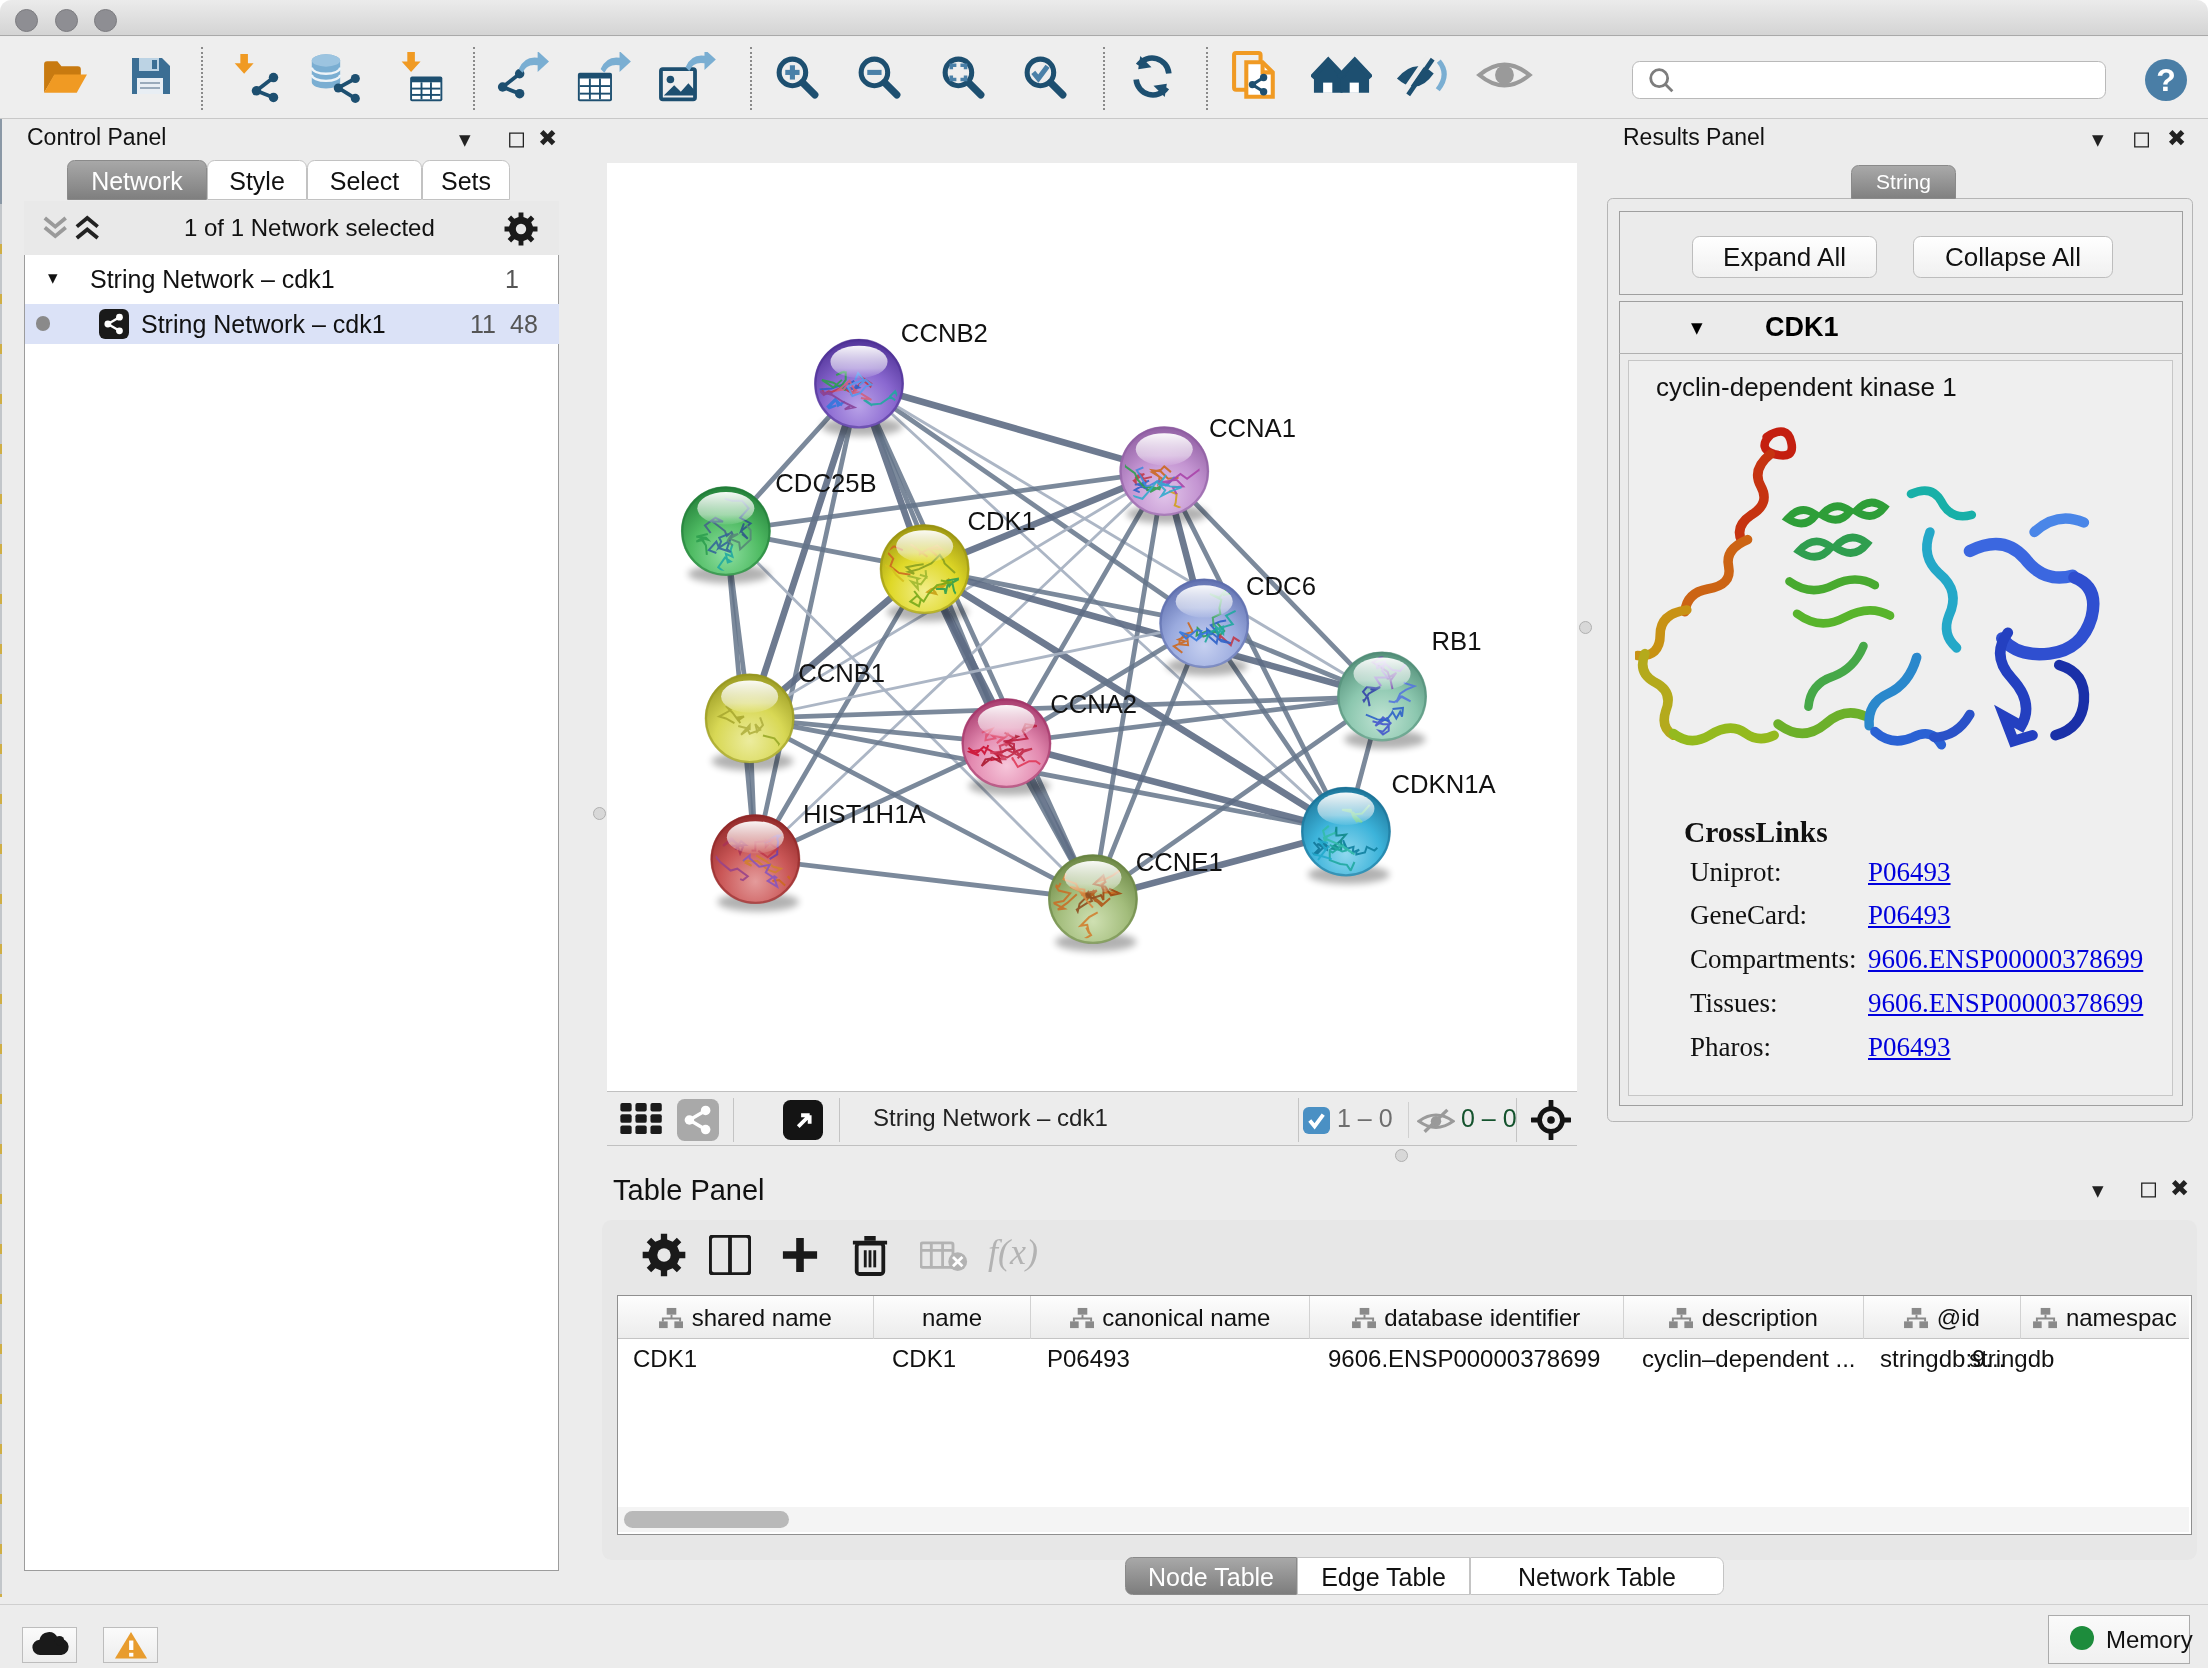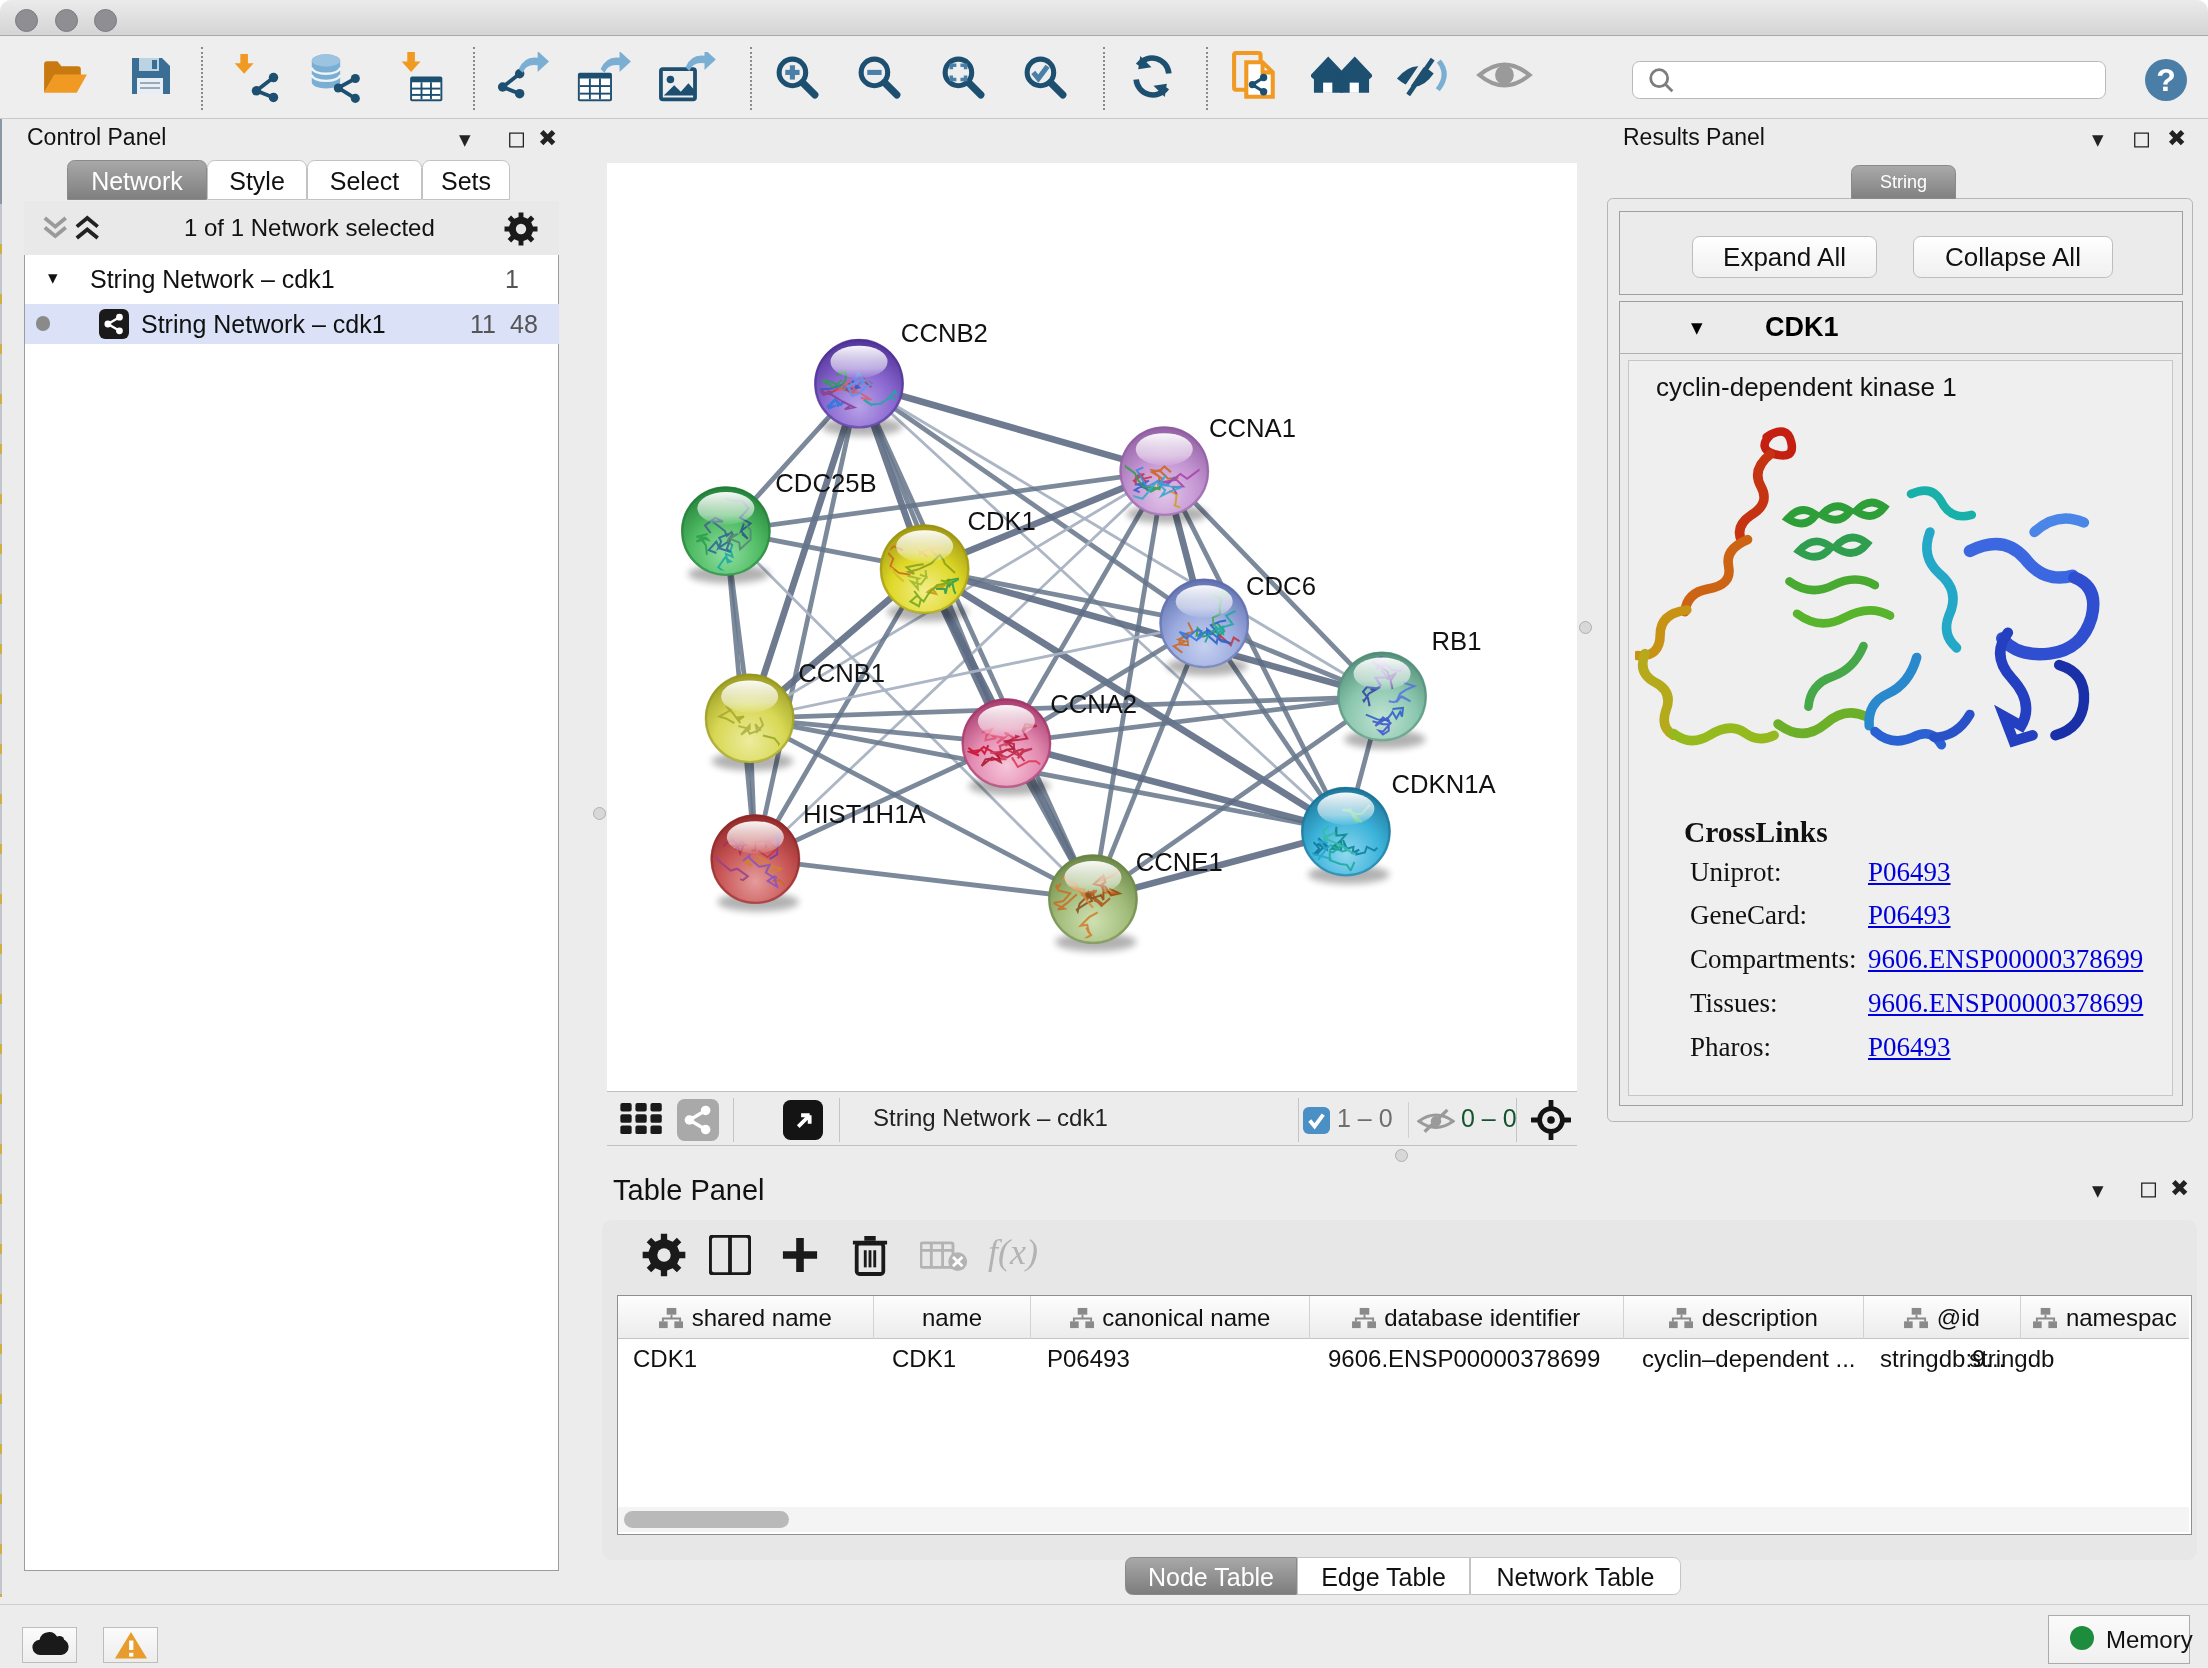--- a/index.html
+++ b/index.html
@@ -43,21 +43,21 @@
 #canvas { position:absolute; left:607px; top:119px; width:970px; height:972px; background:#fff;margin-top:44px; }
 #canvasbar { position:absolute; left:607px; top:1091px; width:970px; height:55px;
   background:#ececec; border-top:1px solid #c0c0c0; border-bottom:1px solid #c0c0c0; }
 
 
 #rp-title { position:absolute; left:1623px; top:124px; font-size:23px; color:#111; }
 #rp-outer { position:absolute; left:1607px; top:198px; width:586px; height:924px;
   background:#ebebeb; border:1px solid #b5b5b5; border-radius:5.7px; }
 #stringtab { position:absolute; left:1851px; top:165px; width:105px; height:34px;
   background:linear-gradient(#a9a9a9,#818181); border:1px solid #8a8a8a; border-radius:7.6px 7.6px 0 0;
-  color:#fff; font-size:18px; text-align:center; line-height:32px; z-index:5; }
+  color:#fff; font-size:21px; text-align:center; line-height:32px; z-index:5; }
 #rp-box1 { position:absolute; left:1619px; top:211px; width:564px; height:84px;
   background:#ebebeb; border:1.9px solid #9f9f9f; }
 .rbtn { position:absolute; height:42px; background:linear-gradient(#ffffff,#f0f0f0); border:1px solid #bdbdbd;
   border-radius:7.6px; font-size:26px; text-align:center; color:#111; }
 #rp-box2 { position:absolute; left:1619px; top:301px; width:564px; height:805px;
   background:#ebebeb; border:1.9px solid #9f9f9f; }
 #rp-cdk1hdr { position:absolute; left:1619px; top:301px; width:564px; height:53px; border-bottom:1px solid #b0b0b0; }
 #rp-inner { position:absolute; left:1628px; top:360px; width:545px; height:736px; background:#efefef; border:1px solid #c6c6c6; }
 .serif { font-family:"Liberation Serif", serif; }
 .xl-label { position:absolute; font-family:"Liberation Serif", serif; font-size:27px; color:#111; }
@@ -804,21 +804,21 @@
   <div class="td" style="left:710px;">9606.ENSP00000378699</div>
   <div class="td" style="left:1024px;">cyclin–dependent ...</div>
   <div class="td" style="left:1262px;">stringdb:9...</div>
   <div class="td" style="left:1351px;">stringdb</div>
   <div id="tp-scroll">
       <div id="tp-thumb"></div>
     </div>
 </div>
 <div class="bottab sel" style="left:1125px; width:172px; border-radius:7.6px 0 0 7.6px;">Node Table</div>
 <div class="bottab" style="left:1297px; width:173px;">Edge Table</div>
-<div class="bottab" style="left:1470px; width:211px; border-radius:0 7.6px 7.6px 0;">Network Table</div>
+<div class="bottab" style="left:1470px; width:254px; border-radius:0 7.6px 7.6px 0;">Network Table</div>
 
 <div style="position:absolute;left:593px;top:807px;width:13.3px;height:13.3px;border-radius:50%;background:#d8d8d8;border:1px solid #b0b0b0;"></div>
 <div style="position:absolute;left:1579px;top:621px;width:13.3px;height:13.3px;border-radius:50%;background:#d8d8d8;border:1px solid #b0b0b0;"></div>
 <div style="position:absolute;left:1395px;top:1149px;width:13.3px;height:13.3px;border-radius:50%;background:#d8d8d8;border:1px solid #b0b0b0;"></div>
 
 <div id="statusbar">
   <div class="sbtn" style="left:22px;">
     <svg width="38" height="25" viewBox="0 0 40 26" style="margin-top:3.8px;">
       <path d="M10 24 a8 8 0 0 1 -1 -16 a10 10 0 0 1 19 -2 a7 7 0 0 1 2 1 a6.5 6.5 0 0 1 2 17 z" fill="#1a1a1a"></path>
       <circle cx="30" cy="9" r="5" fill="#1a1a1a"></circle>

